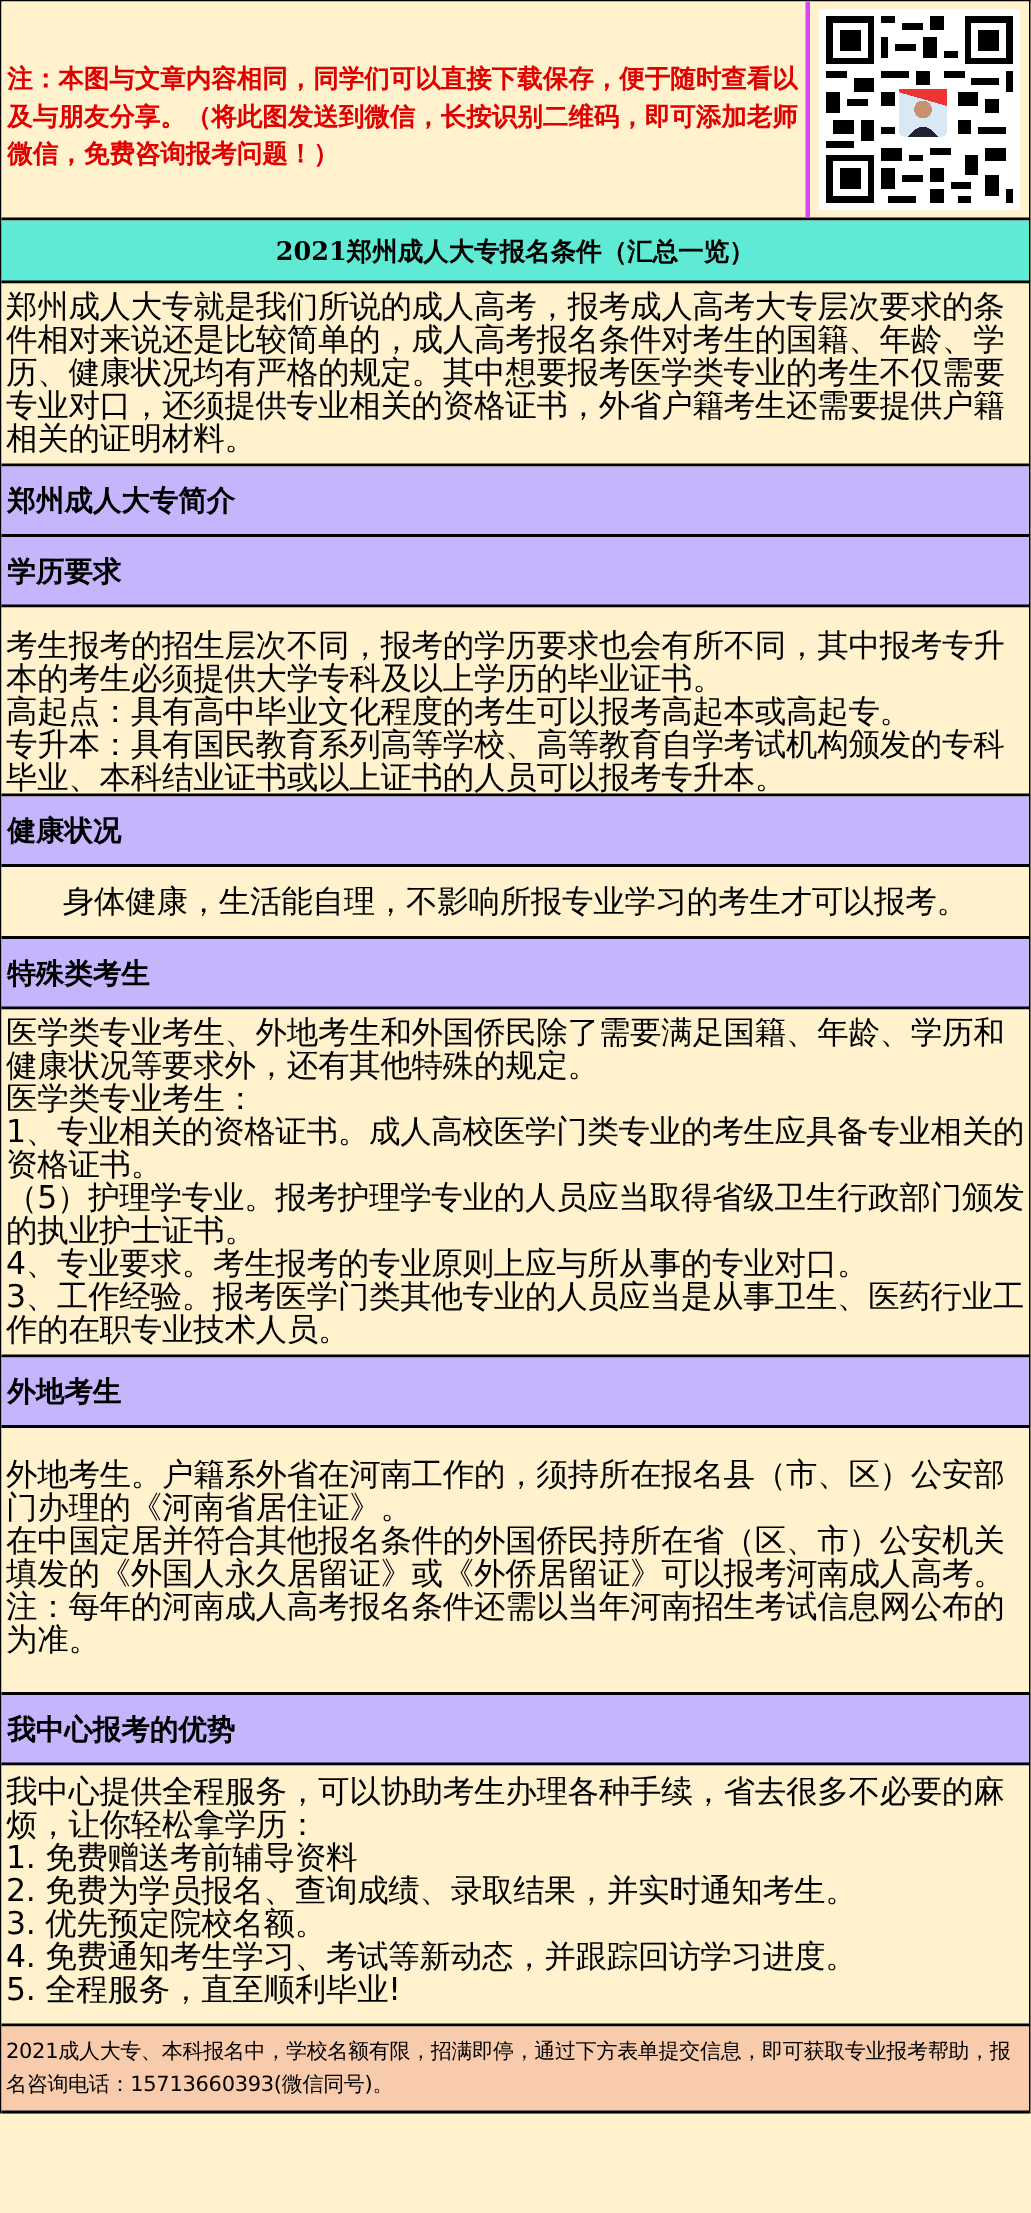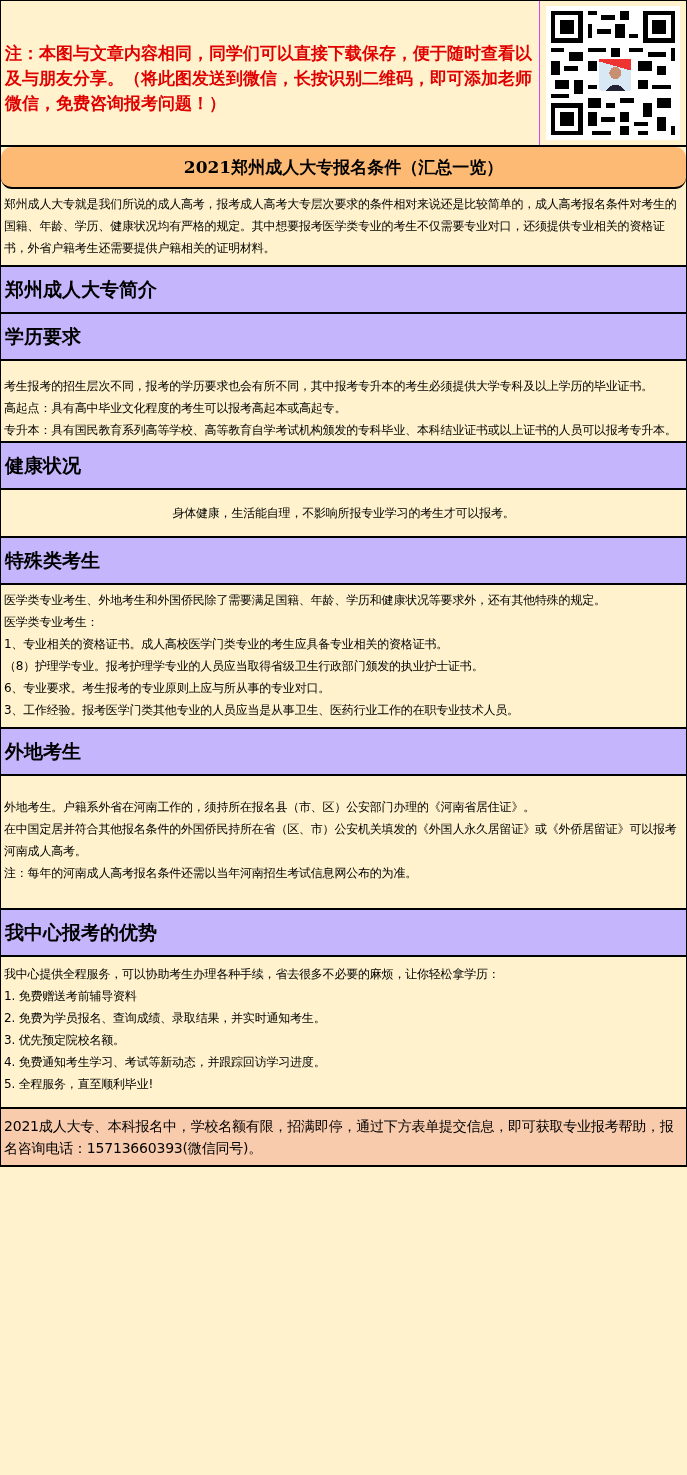--- a/index.html
+++ b/index.html
@@ -7,33 +7,33 @@
     width: 687px; height: 1475px; background: #fff2cc;
     font-family: "DejaVu Sans", "Liberation Sans", sans-serif;
     color: #000;
   }
   .page { position: relative; width: 685px; border: 1px solid #000; border-bottom: none; }
   .row { border-bottom: 2px solid #000; box-sizing: border-box; }
   .top { display: flex; height: 146px; background: #fff2cc; }
   .notice {
     flex: 1; color: #e00000; font-family: "DejaVu Serif", "Liberation Serif", serif;
     font-weight: bold; font-size: 17px; line-height: 25px; padding: 40px 4px 0 4px;
-    border-right: 1px solid #d946ef;
+    border-right: 3px solid #d946ef;
   }
   .qr-cell { width: 146px; display: flex; align-items: center; justify-content: center; }
   .qr { width: 134px; height: 134px; background: #fff; position: relative; }
   .title-row {
-    background: #fdba74; height: 42px; display: flex; align-items: center; justify-content: center;
-    font-family: "DejaVu Serif", "Liberation Serif", serif; font-weight: bold; font-size: 17px; border-radius: 11px;
+    background: #5eead4; height: 42px; display: flex; align-items: center; justify-content: center;
+    font-family: "DejaVu Serif", "Liberation Serif", serif; font-weight: bold; font-size: 17px;
   }
   .head-row {
     background: #c4b5fd; height: 47px; display: flex; align-items: center; padding-left: 4px;
     font-family: Liberation Sans, sans-serif; font-weight: bold; font-size: 19px;
   }
-  .body-row { background: #fff2cc; padding: 4px 3px 6px 3px; font-size: 12px; line-height: 22px; letter-spacing: -0.2px; }
+  .body-row { background: #fff2cc; padding: 4px 3px 6px 3px; font-size: 21px; line-height: 22px; letter-spacing: -0.2px; }
   .body-row p { margin: 0; }
   .footer-row { background: #f8cbad; padding: 6px 3px 6px 3px; font-size: 14px; line-height: 22px; letter-spacing: -0.2px; }
 </style>
 </head>
 <body>
 
 <div class="page">
 
   <div class="row top">
     <div class="notice">注：本图与文章内容相同，同学们可以直接下载保存，便于随时查看以及与朋友分享。（将此图发送到微信，长按识别二维码，即可添加老师微信，免费咨询报考问题！）</div>
@@ -119,22 +119,22 @@
   <div class="row head-row">健康状况</div>
   <div class="row body-row" style="padding-top:12px;padding-bottom:12px;text-align:center;">
     <p>身体健康，生活能自理，不影响所报专业学习的考生才可以报考。</p>
   </div>
 
   <div class="row head-row">特殊类考生</div>
   <div class="row body-row">
     <p>医学类专业考生、外地考生和外国侨民除了需要满足国籍、年龄、学历和健康状况等要求外，还有其他特殊的规定。</p>
     <p>医学类专业考生：</p>
     <p>1、专业相关的资格证书。成人高校医学门类专业的考生应具备专业相关的资格证书。</p>
-    <p>（8）护理学专业。报考护理学专业的人员应当取得省级卫生行政部门颁发的执业护士证书。</p>
-    <p>6、专业要求。考生报考的专业原则上应与所从事的专业对口。</p>
+    <p>（5）护理学专业。报考护理学专业的人员应当取得省级卫生行政部门颁发的执业护士证书。</p>
+    <p>4、专业要求。考生报考的专业原则上应与所从事的专业对口。</p>
     <p>3、工作经验。报考医学门类其他专业的人员应当是从事卫生、医药行业工作的在职专业技术人员。</p>
   </div>
 
   <div class="row head-row">外地考生</div>
   <div class="row body-row" style="padding-top:20px;padding-bottom:24px;">
     <p>外地考生。户籍系外省在河南工作的，须持所在报名县（市、区）公安部门办理的《河南省居住证》。</p>
     <p>在中国定居并符合其他报名条件的外国侨民持所在省（区、市）公安机关填发的《外国人永久居留证》或《外侨居留证》可以报考河南成人高考。</p>
     <p>注：每年的河南成人高考报名条件还需以当年河南招生考试信息网公布的为准。</p>
   </div>
 

